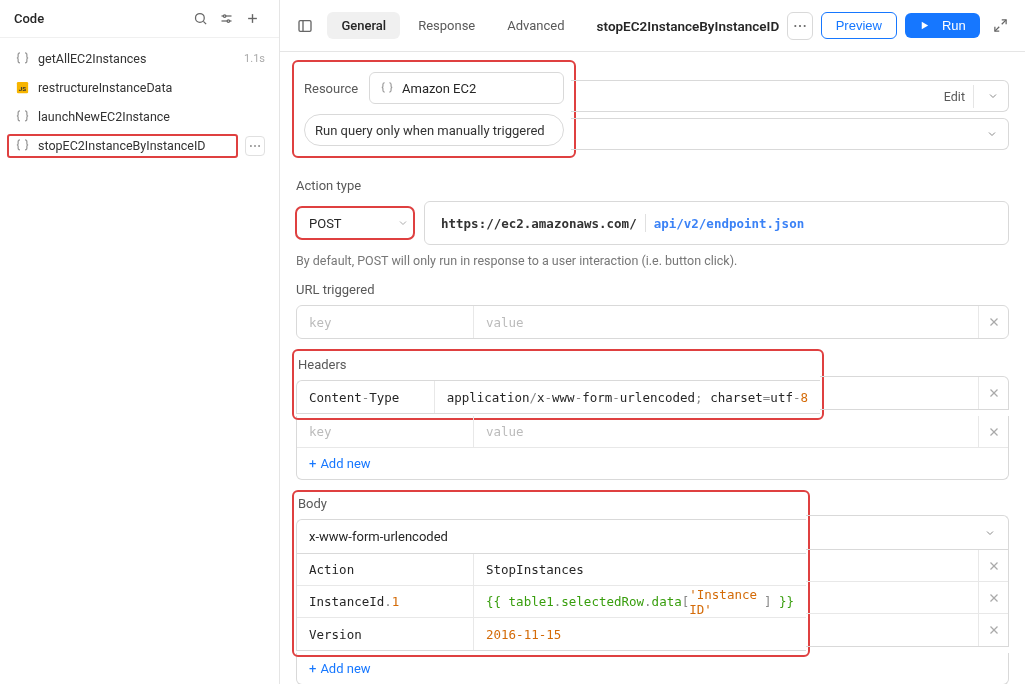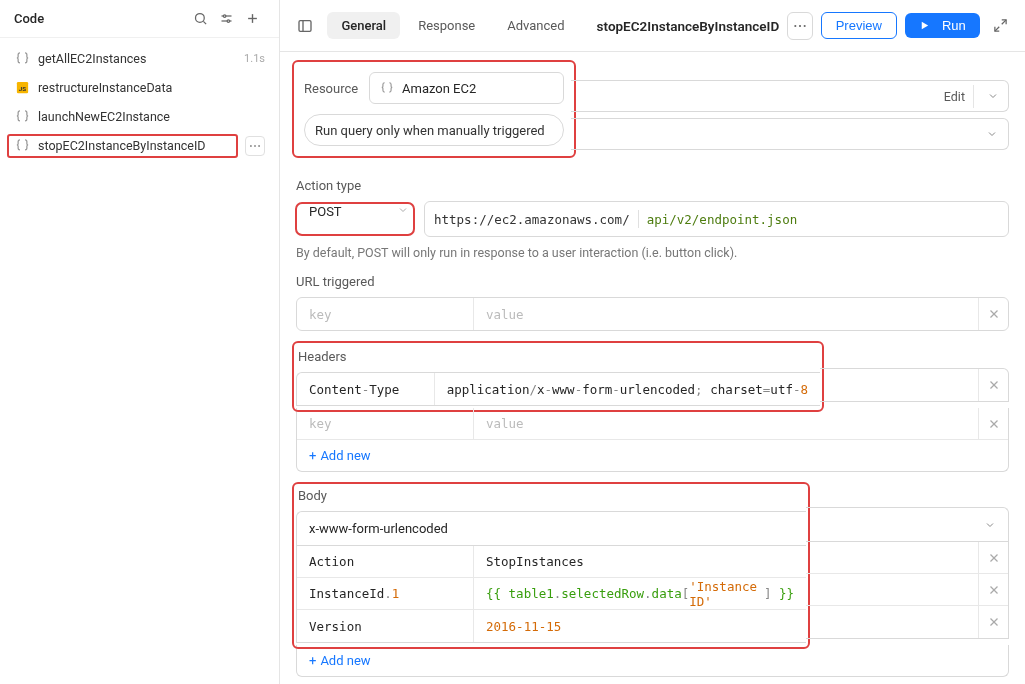--- a/index.html
+++ b/index.html
@@ -34,25 +34,25 @@
 .field-label { width: 92px; font-size: 13px; color: #595959; }
 .resource-box { flex: 1; display: flex; align-items: center; border: 1px solid #d9d9d9; border-radius: 6px; height: 32px; padding: 0 4px 0 10px; gap: 8px; }
 .resource-name { flex: 1; font-size: 13px; }
 .edit-chip { font-size: 12.5px; color: #595959; padding: 4px 8px; border-right: 1px solid #e5e5e5; cursor: pointer; }
 .chevron-box { width: 22px; display:flex; align-items:center; justify-content:center; color:#888; cursor:pointer; }
 .trigger-select { border: 1px solid #d9d9d9; border-radius: 16px; height: 32px; display: flex; align-items: center; padding: 0 10px; font-size: 13px; color: #333; cursor: pointer; }
 .trigger-select .chev { margin-left:auto; color:#888; }
 .section { margin-top: 24px; }
 .section-label { font-size: 13px; color: #595959; margin-bottom: 8px; }
 .action-row { display: flex; gap: 10px; align-items: center; }
-.method-select { width: 118px; height: 32px; border: 1px solid #d9d9d9; border-radius: 6px; display:flex; padding:0 4px 0 12px; font-size:13px; cursor:pointer; }
+.method-select { width: 118px; height: 32px; border: 1px solid #d9d9d9; border-radius: 6px; display:flex; align-items:center; padding:0 4px 0 12px; font-size:13px; cursor:pointer; }
 .method-select .chev { margin-left:auto; color:#aaa; }
-.url-box { flex:1; height:36px; border:1px solid #d9d9d9; border-radius:6px; display:flex; align-items:center; padding:0 9px; font-family: ui-monospace, Menlo, monospace; font-size:12.5px; }
+.url-box { flex:1; height:44px; border:1px solid #d9d9d9; border-radius:6px; display:flex; align-items:center; padding:0 16px; font-family: ui-monospace, Menlo, monospace; font-size:12.5px;font-weight:bold; }
 .url-base { color: #333; }
-.url-placeholder { color: #4d7c0f; }
+.url-placeholder { color: #3b82f6; }
 .hint { font-size: 12.5px; color: #777; margin-top: 8px; }
 .kv-box { border:1px solid #d9d9d9; border-radius:6px; overflow:hidden; }
 .kv-row { display:flex; height:32px; border-bottom:1px solid #e8e8e8; font-family: ui-monospace, Menlo, monospace; font-size:12.5px; }
 .kv-row:last-of-type { border-bottom:none; }
 .kv-key { width: 177px; padding:0 12px; display:flex; align-items:center; border-right:1px solid #e8e8e8; }
 .kv-value { flex:1; padding:0 12px; display:flex; align-items:center; }
 .kv-remove { width:30px; display:flex; align-items:center; justify-content:center; border-left:1px solid #e8e8e8; color:#aaa; cursor:pointer; }
 .kv-row.placeholder .kv-key, .kv-row.placeholder .kv-value { color:#bbb; }
 .add-new { padding: 8px 12px; color:#1677ff; font-size:13px; cursor:pointer; display:flex; align-items:center; gap:4px; }
 .body-type-select { border:1px solid #d9d9d9; border-radius:6px 6px 0 0; height:34px; display:flex; align-items:center; padding:0 12px; font-size:13px; cursor:pointer; border-bottom:none;}

